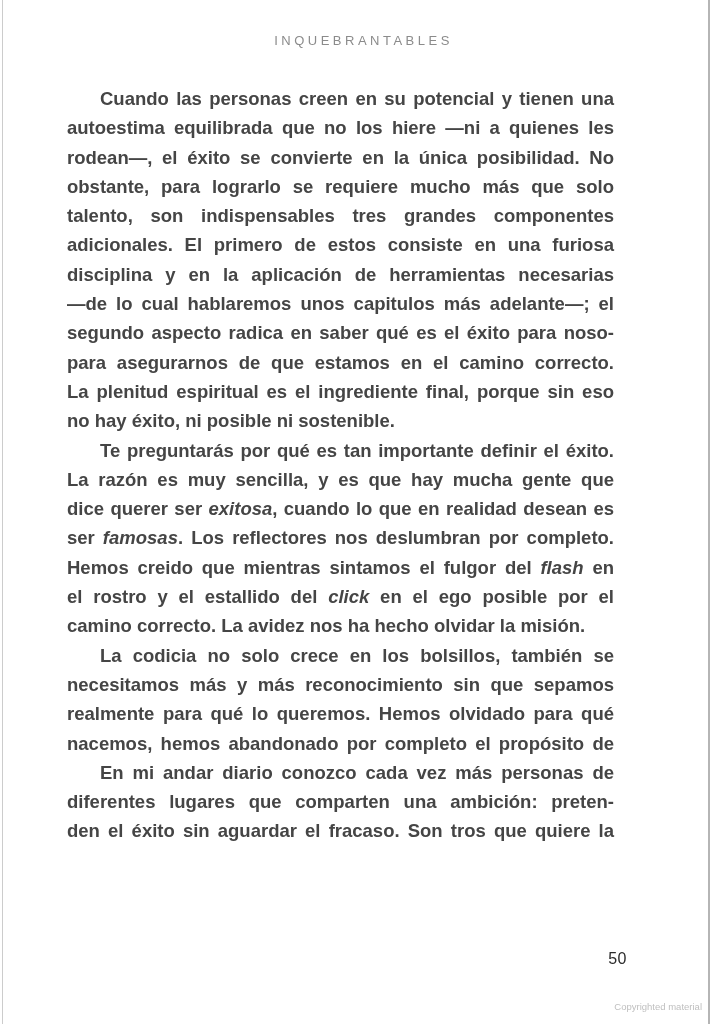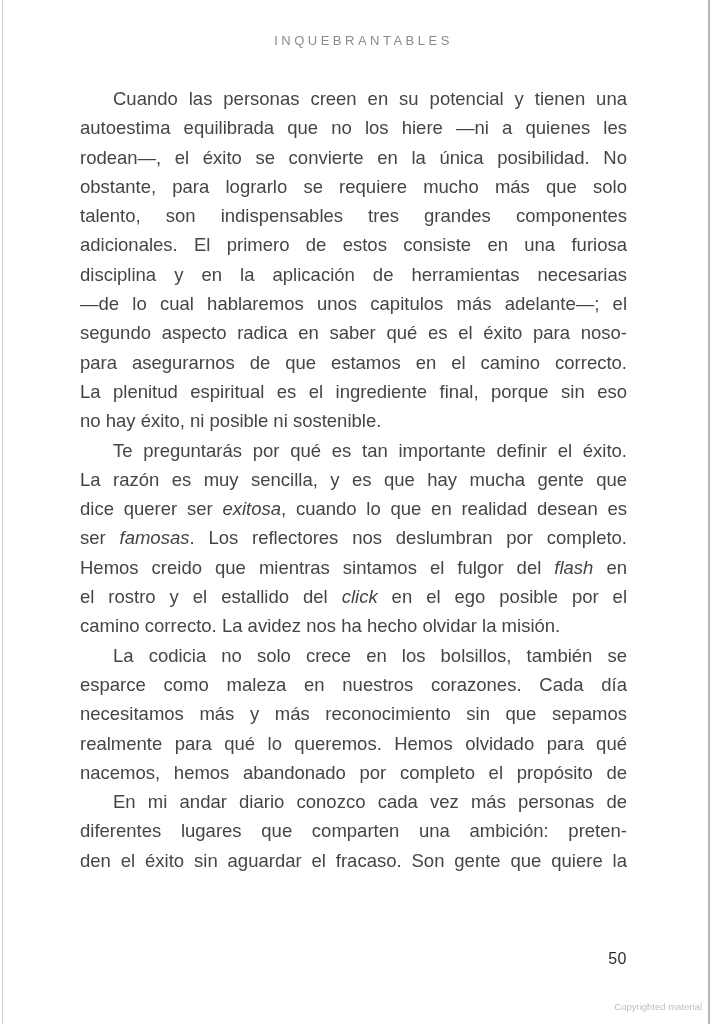--- a/index.html
+++ b/index.html
@@ -24,26 +24,26 @@
   .running-head {
     position: absolute; top: 33px; left: 8px;
     width: 100%;
     text-align: center;
     font-size: 13px;
     font-weight: 500;
     letter-spacing: 3.5px;
     color: #8b8b8b;
   }
   .body-text {
-    position: absolute; left: 80px; top: 84px;
+    position: absolute; left: 67px; top: 84px;
     width: 547px;
     color: #454545;
     font-size: 18.5px;
     line-height: 29.3px;
-    font-weight: 400;
+    font-weight: 700;
   }
   .line {
     white-space: nowrap;
     text-align: justify;
     text-align-last: justify;
   }
   .line.end {
     text-align-last: left;
   }
   .line.indent {
@@ -88,25 +88,24 @@
       <div class="line"><span>La plenitud espiritual es el ingrediente final, porque sin eso</span></div>
       <div class="line end"><span>no hay éxito, ni posible ni sostenible.</span></div>
       <div class="line indent"><span>Te preguntarás por qué es tan importante definir el éxito.</span></div>
       <div class="line"><span>La razón es muy sencilla, y es que hay mucha gente que</span></div>
       <div class="line"><span>dice querer ser </span><span class="it">exitosa</span><span>, cuando lo que en realidad desean es</span></div>
       <div class="line"><span>ser </span><span class="it">famosas</span><span>. Los reflectores nos deslumbran por completo.</span></div>
       <div class="line"><span>Hemos creido que mientras sintamos el fulgor del </span><span class="it">flash</span><span> en</span></div>
       <div class="line"><span>el rostro y el estallido del </span><span class="it">click</span><span> en el ego posible por el</span></div>
       <div class="line end"><span>camino correcto. La avidez nos ha hecho olvidar la misión.</span></div>
       <div class="line indent"><span>La codicia no solo crece en los bolsillos, también se</span></div>
-      <div class="line"><span>esparce como maleza en nuestros corazones. Cada día</span></div>
       <div class="line"><span>necesitamos más y más reconocimiento sin que sepamos</span></div>
       <div class="line"><span>realmente para qué lo queremos. Hemos olvidado para qué</span></div>
       <div class="line"><span>nacemos, hemos abandonado por completo el propósito de</span></div>
       <div class="line indent"><span>En mi andar diario conozco cada vez más personas de</span></div>
       <div class="line"><span>diferentes lugares que comparten una ambición: preten-</span></div>
-      <div class="line"><span>den el éxito sin aguardar el fracaso. Son gente que quiere la</span></div>
+      <div class="line"><span>den el éxito sin aguardar el fracaso. Son tros que quiere la</span></div>
     </div>
 
   <div class="folio">50</div>
 
   <div class="copyright">Copyrighted material</div>
 </div>
 
 </body></html>

